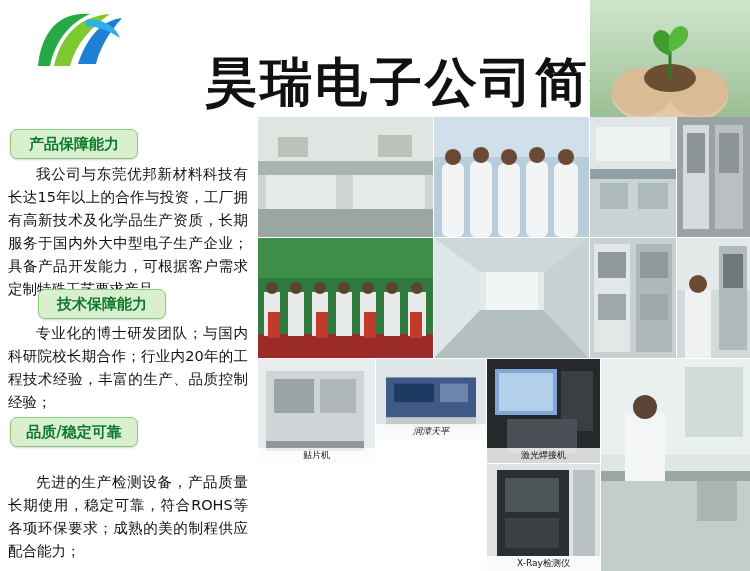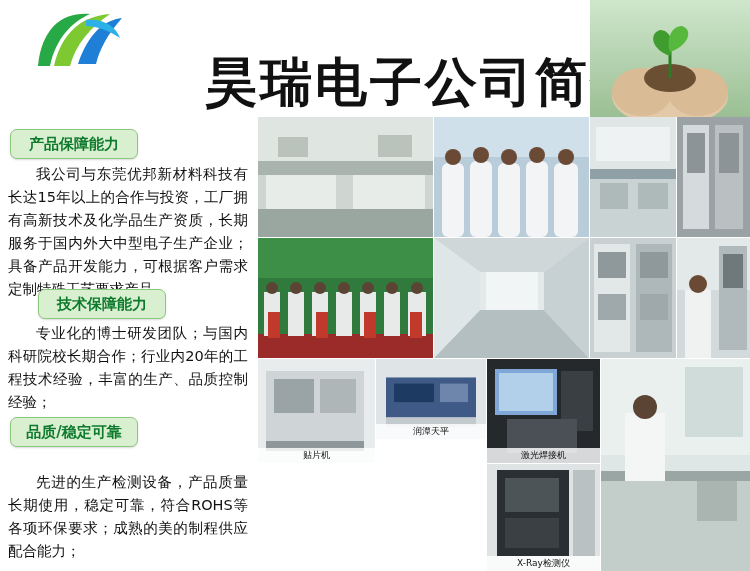--- a/index.html
+++ b/index.html
@@ -238,21 +238,21 @@
       <svg viewBox="0 0 117 104" preserveAspectRatio="none" xmlns="http://www.w3.org/2000/svg">
         <rect width="117" height="104" fill="#e9ecec"></rect>
         <rect x="8" y="12" width="98" height="70" fill="#cfd5d6"></rect>
         <rect x="16" y="20" width="40" height="34" fill="#9aa3a5"></rect>
         <rect x="62" y="20" width="36" height="34" fill="#aeb6b8"></rect>
         <rect x="8" y="82" width="98" height="10" fill="#8e9799"></rect>
       </svg>
       <div class="cap">贴片机</div>
     </div>
 
-    <div class="ph" style="left:118px;top:242px;width:110px;height:80px;">
+    <div class="ph" style="left:118px;top:242px;width:110px;height:80px;font-style:italic;">
       <svg viewBox="0 0 110 104" preserveAspectRatio="none" xmlns="http://www.w3.org/2000/svg">
         <rect width="110" height="104" fill="#dfe4e6"></rect>
         <rect x="10" y="24" width="90" height="52" fill="#3f5a86"></rect>
         <rect x="18" y="32" width="40" height="24" fill="#1d3a63"></rect>
         <rect x="64" y="32" width="28" height="24" fill="#6e86ac"></rect>
         <rect x="10" y="76" width="90" height="12" fill="#c3cace"></rect>
       </svg>
       <div class="cap">润潭天平</div>
     </div>
 

